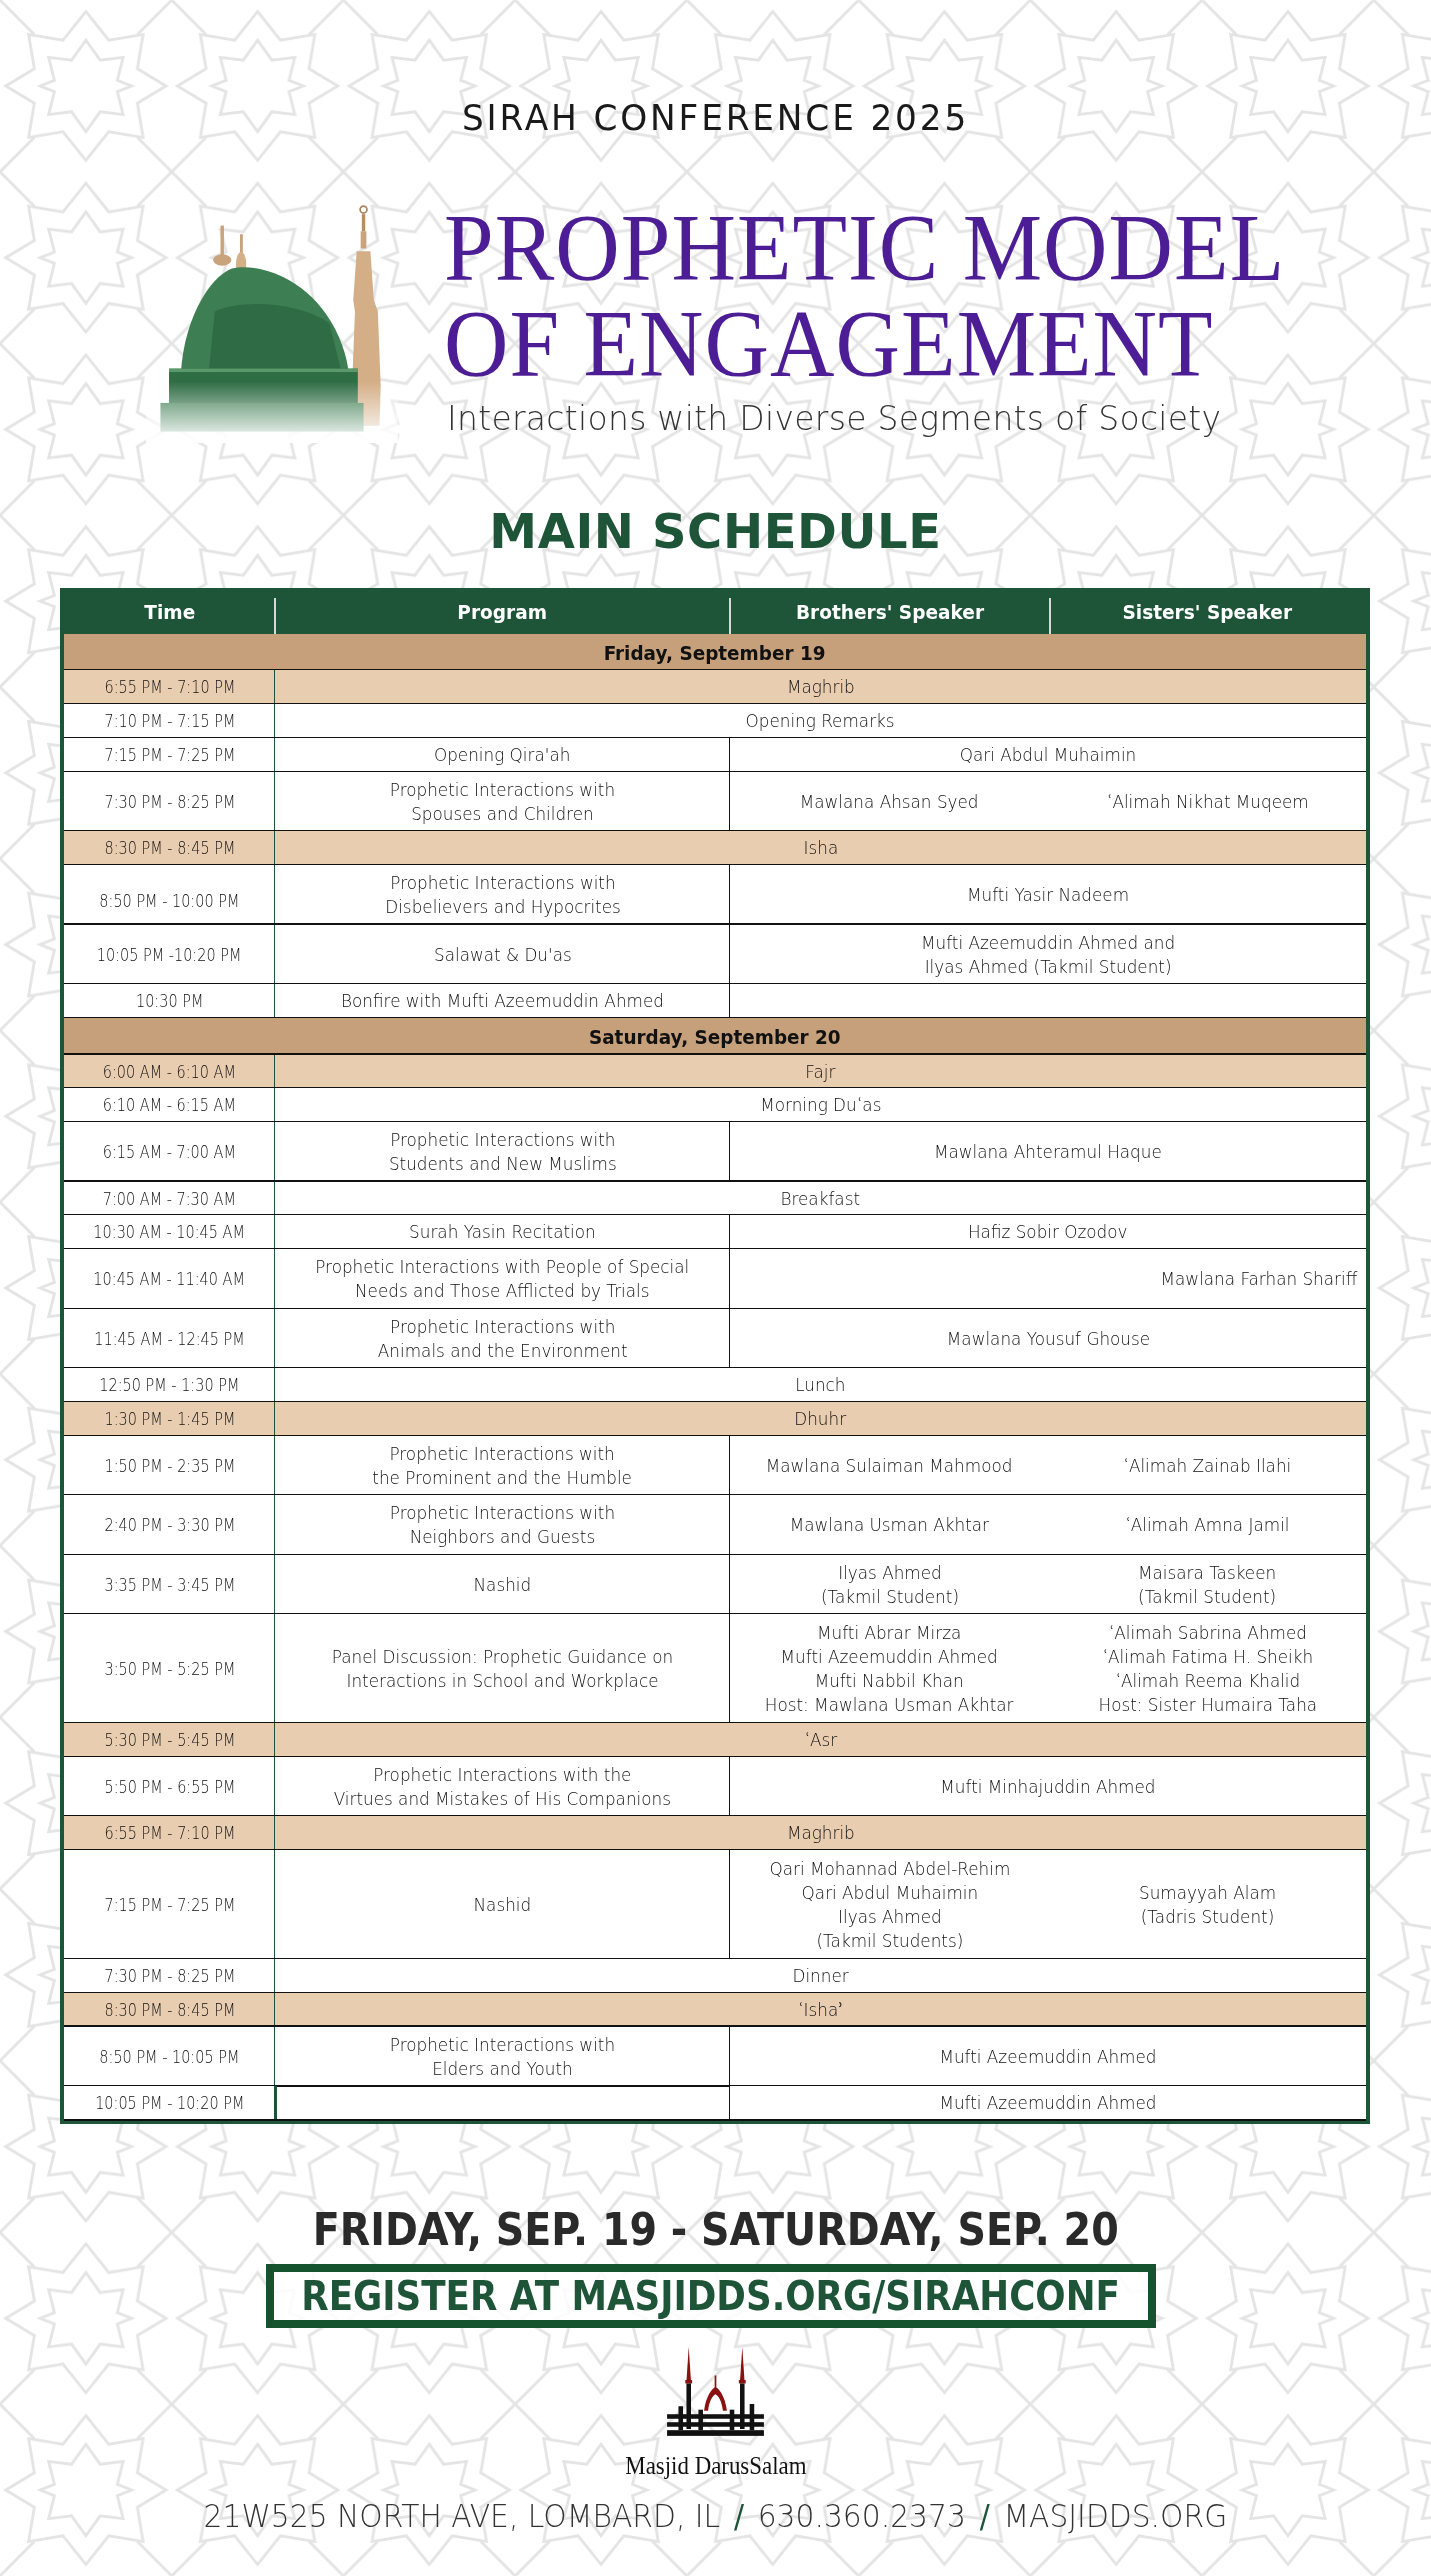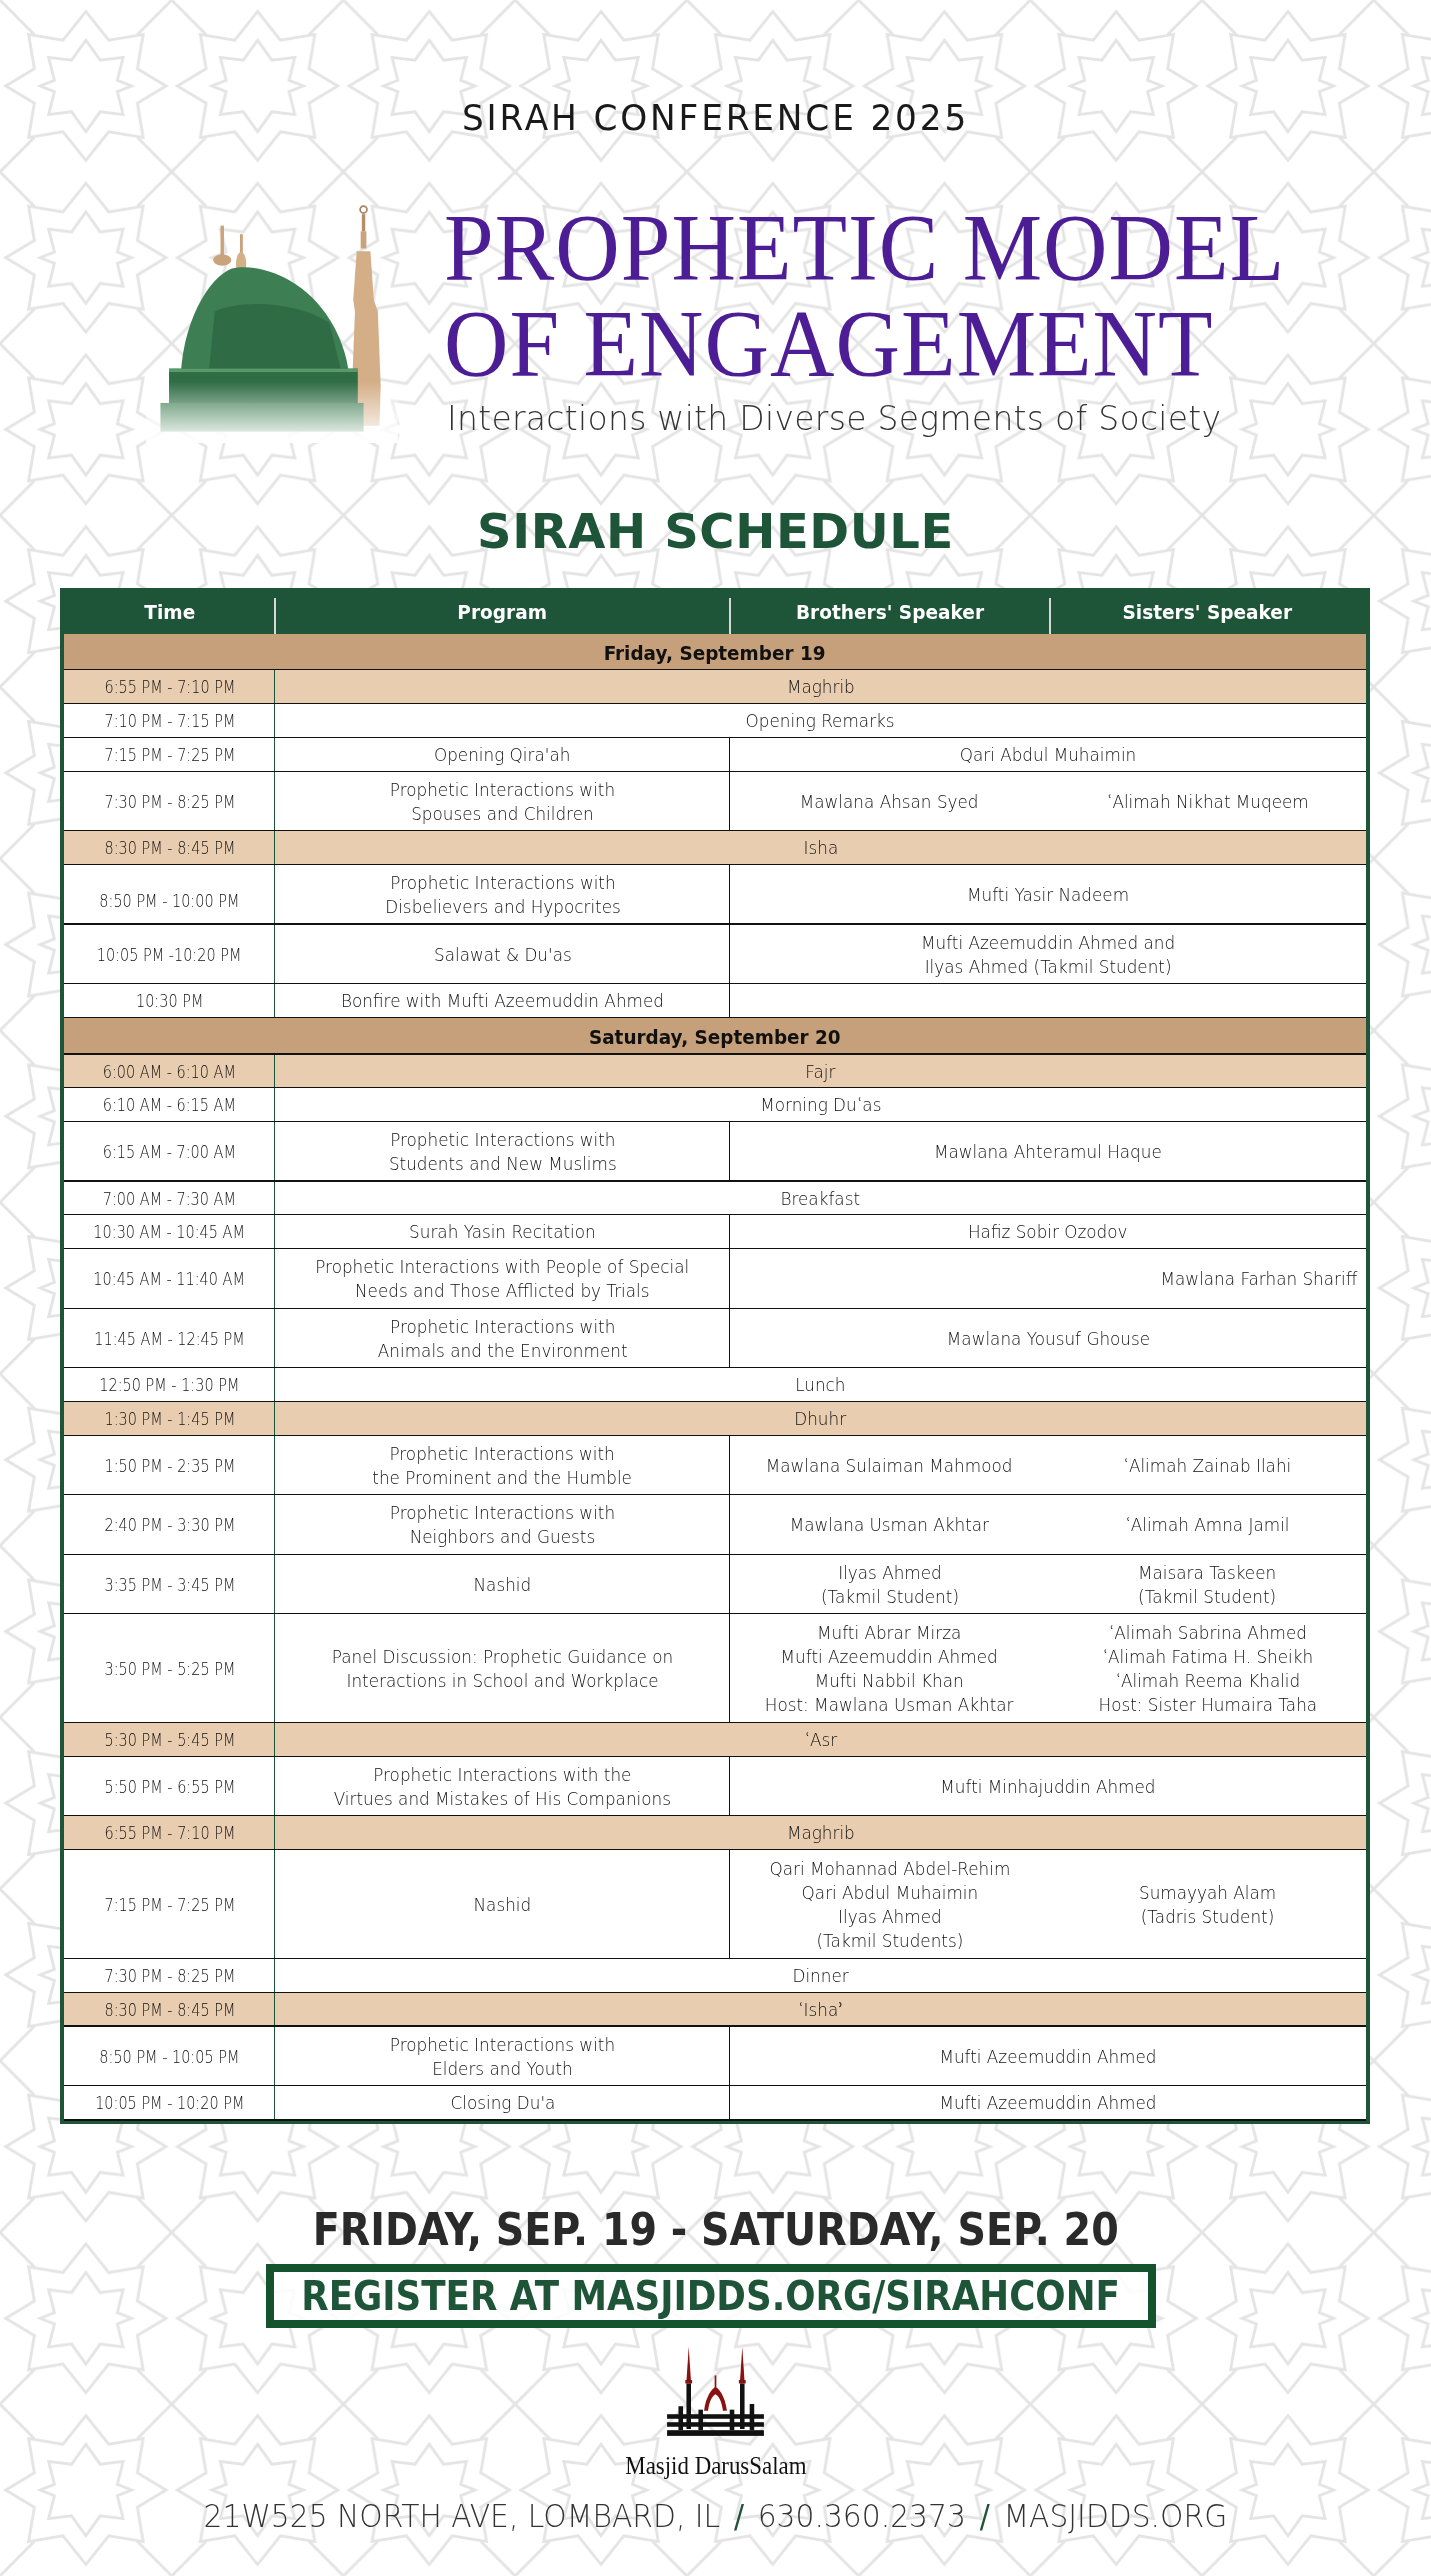--- a/index.html
+++ b/index.html
@@ -137,21 +137,21 @@
   <rect x="25" y="360" width="355" height="50" fill="#3c7c50"></rect>
   <rect x="0" y="0" width="440" height="430" fill="url(#fade)"></rect>
 </svg>
 
 <div class="layer main-title">
   <div>PROPHETIC MODEL</div>
   <div>OF ENGAGEMENT</div>
 </div>
 <div class="layer subtitle">Interactions with Diverse Segments of Society</div>
 
-<div class="layer schedule-heading">SIRAH SCHEDULE</div>
+<div class="layer schedule-heading">MAIN SCHEDULE</div>
 
 <div class="layer tbl" id="tbl" style="height: 1536px;">
   <div class="tbl-frame" style="height: 1536px;"></div>
 <div class="cell hdr" style="left: 4px; top: 4px; width: 211px; height: 42px;"><span>Time</span></div>
     <div class="cell hdr" style="left: 215px; top: 4px; width: 455px; height: 42px;"><span>Program</span></div>
     <div class="vline light" style="left: 214px; top: 9.7px; height: 36px;"></div>
     <div class="cell hdr" style="left: 670px; top: 4px; width: 319px; height: 42px;"><span>Brothers' Speaker</span></div>
     <div class="vline light" style="left: 669px; top: 9.7px; height: 36px;"></div>
     <div class="cell hdr" style="left: 989px; top: 4px; width: 317px; height: 42px;"><span>Sisters' Speaker</span></div>
     <div class="vline light" style="left: 989px; top: 9.7px; height: 36px;"></div>
@@ -333,21 +333,20 @@
     <div class="hline" style="top: 1437px;"></div>
     <div class="cell plain time" style="left: 4px; top: 1439px; width: 211px; height: 60px;"><span>8:50 PM - 10:05 PM</span></div>
     <div class="vline green" style="left: 214px; top: 1439px; height: 60px;"></div>
     <div class="cell plain" style="left: 215px; top: 1439px; width: 455px; height: 60px;"><span>Prophetic Interactions with
 Elders and Youth</span></div>
     <div class="vline " style="left: 669px; top: 1439px; height: 60px;"></div>
     <div class="cell plain" style="left: 670px; top: 1439px; width: 636px; height: 60px;"><span>Mufti Azeemuddin Ahmed</span></div>
     <div class="hline" style="top: 1497px;"></div>
     <div class="cell plain time" style="left: 4px; top: 1498px; width: 211px; height: 34px;"><span>10:05 PM - 10:20 PM</span></div>
     <div class="vline green" style="left: 214px; top: 1498px; height: 34px;"></div>
-    <div class="cell plain" style="left: 215px; top: 1498px; width: 455px; height: 34px;"><span>Closing Du'a</span></div>
     <div class="vline " style="left: 669px; top: 1498px; height: 34px;"></div>
     <div class="cell plain" style="left: 670px; top: 1498px; width: 636px; height: 34px;"><span>Mufti Azeemuddin Ahmed</span></div>
     <div class="hline" style="top: 1531px;"></div>
   </div>
 
 <div class="layer dates-line"><span>FRIDAY, SEP. 19 - SATURDAY, SEP. 20</span></div>
 <div class="layer register-box">
   <span class="register-text">REGISTER AT MASJIDDS.ORG/SIRAHCONF</span>
 </div>
 

